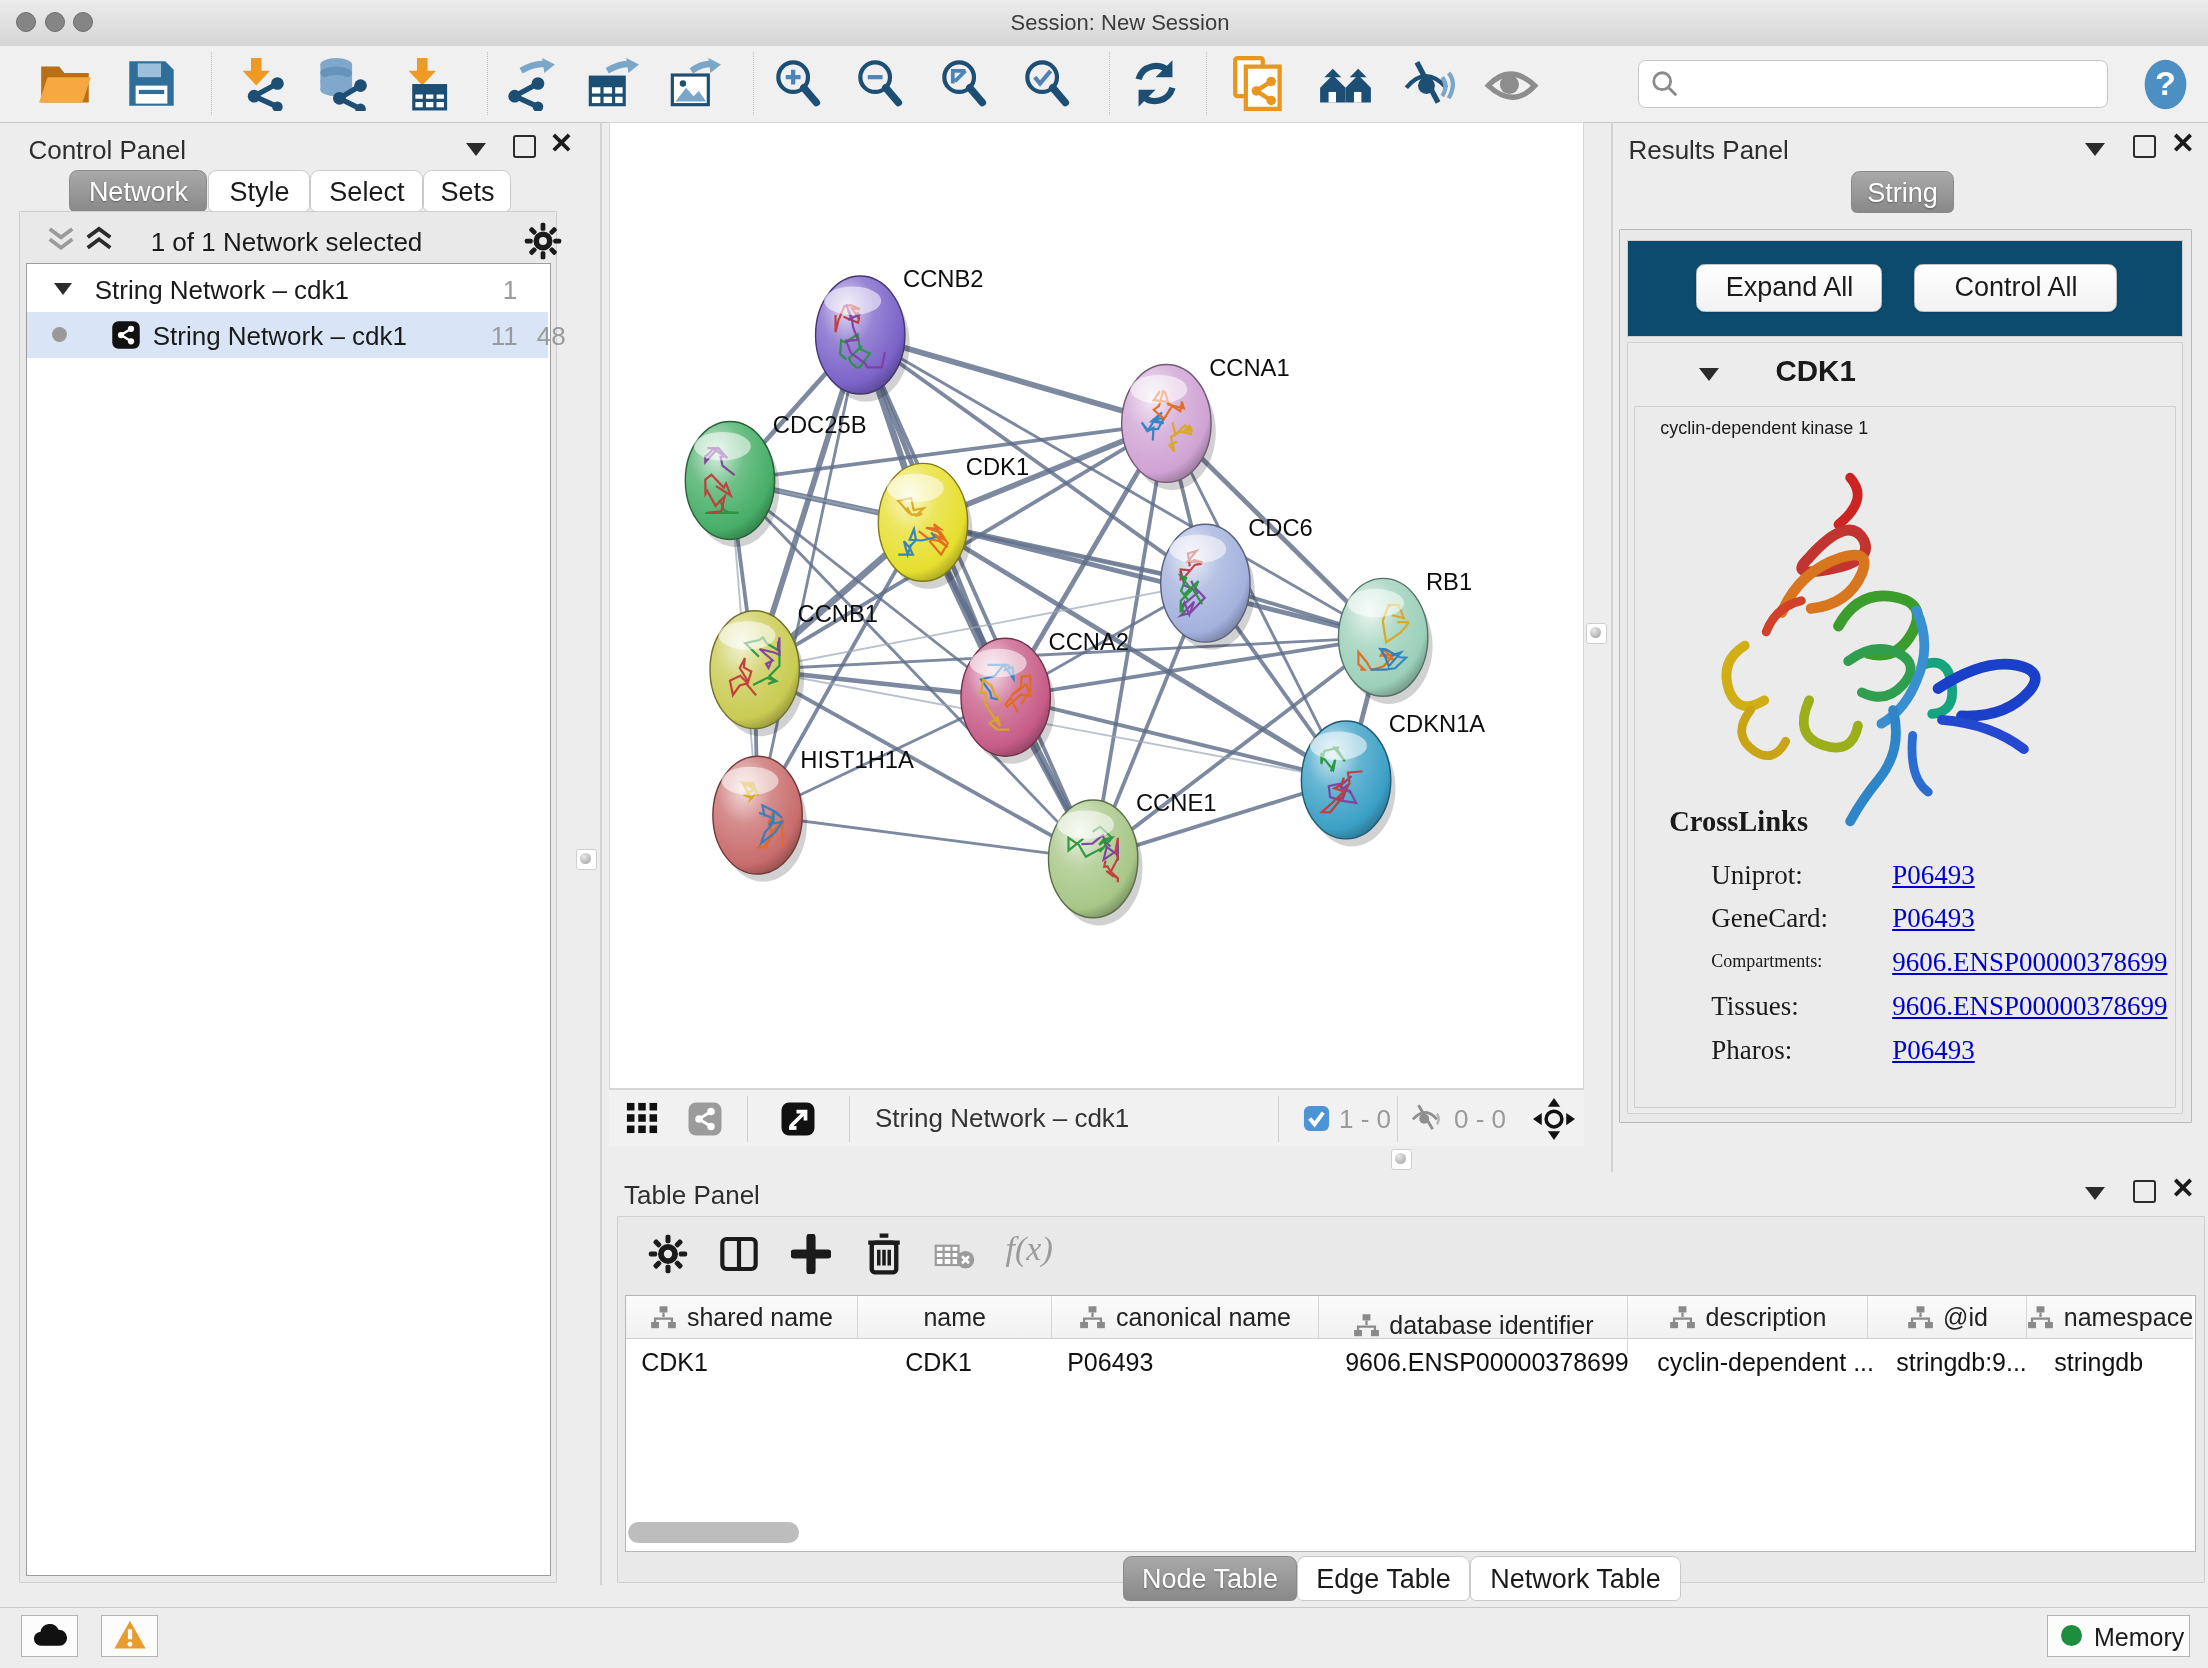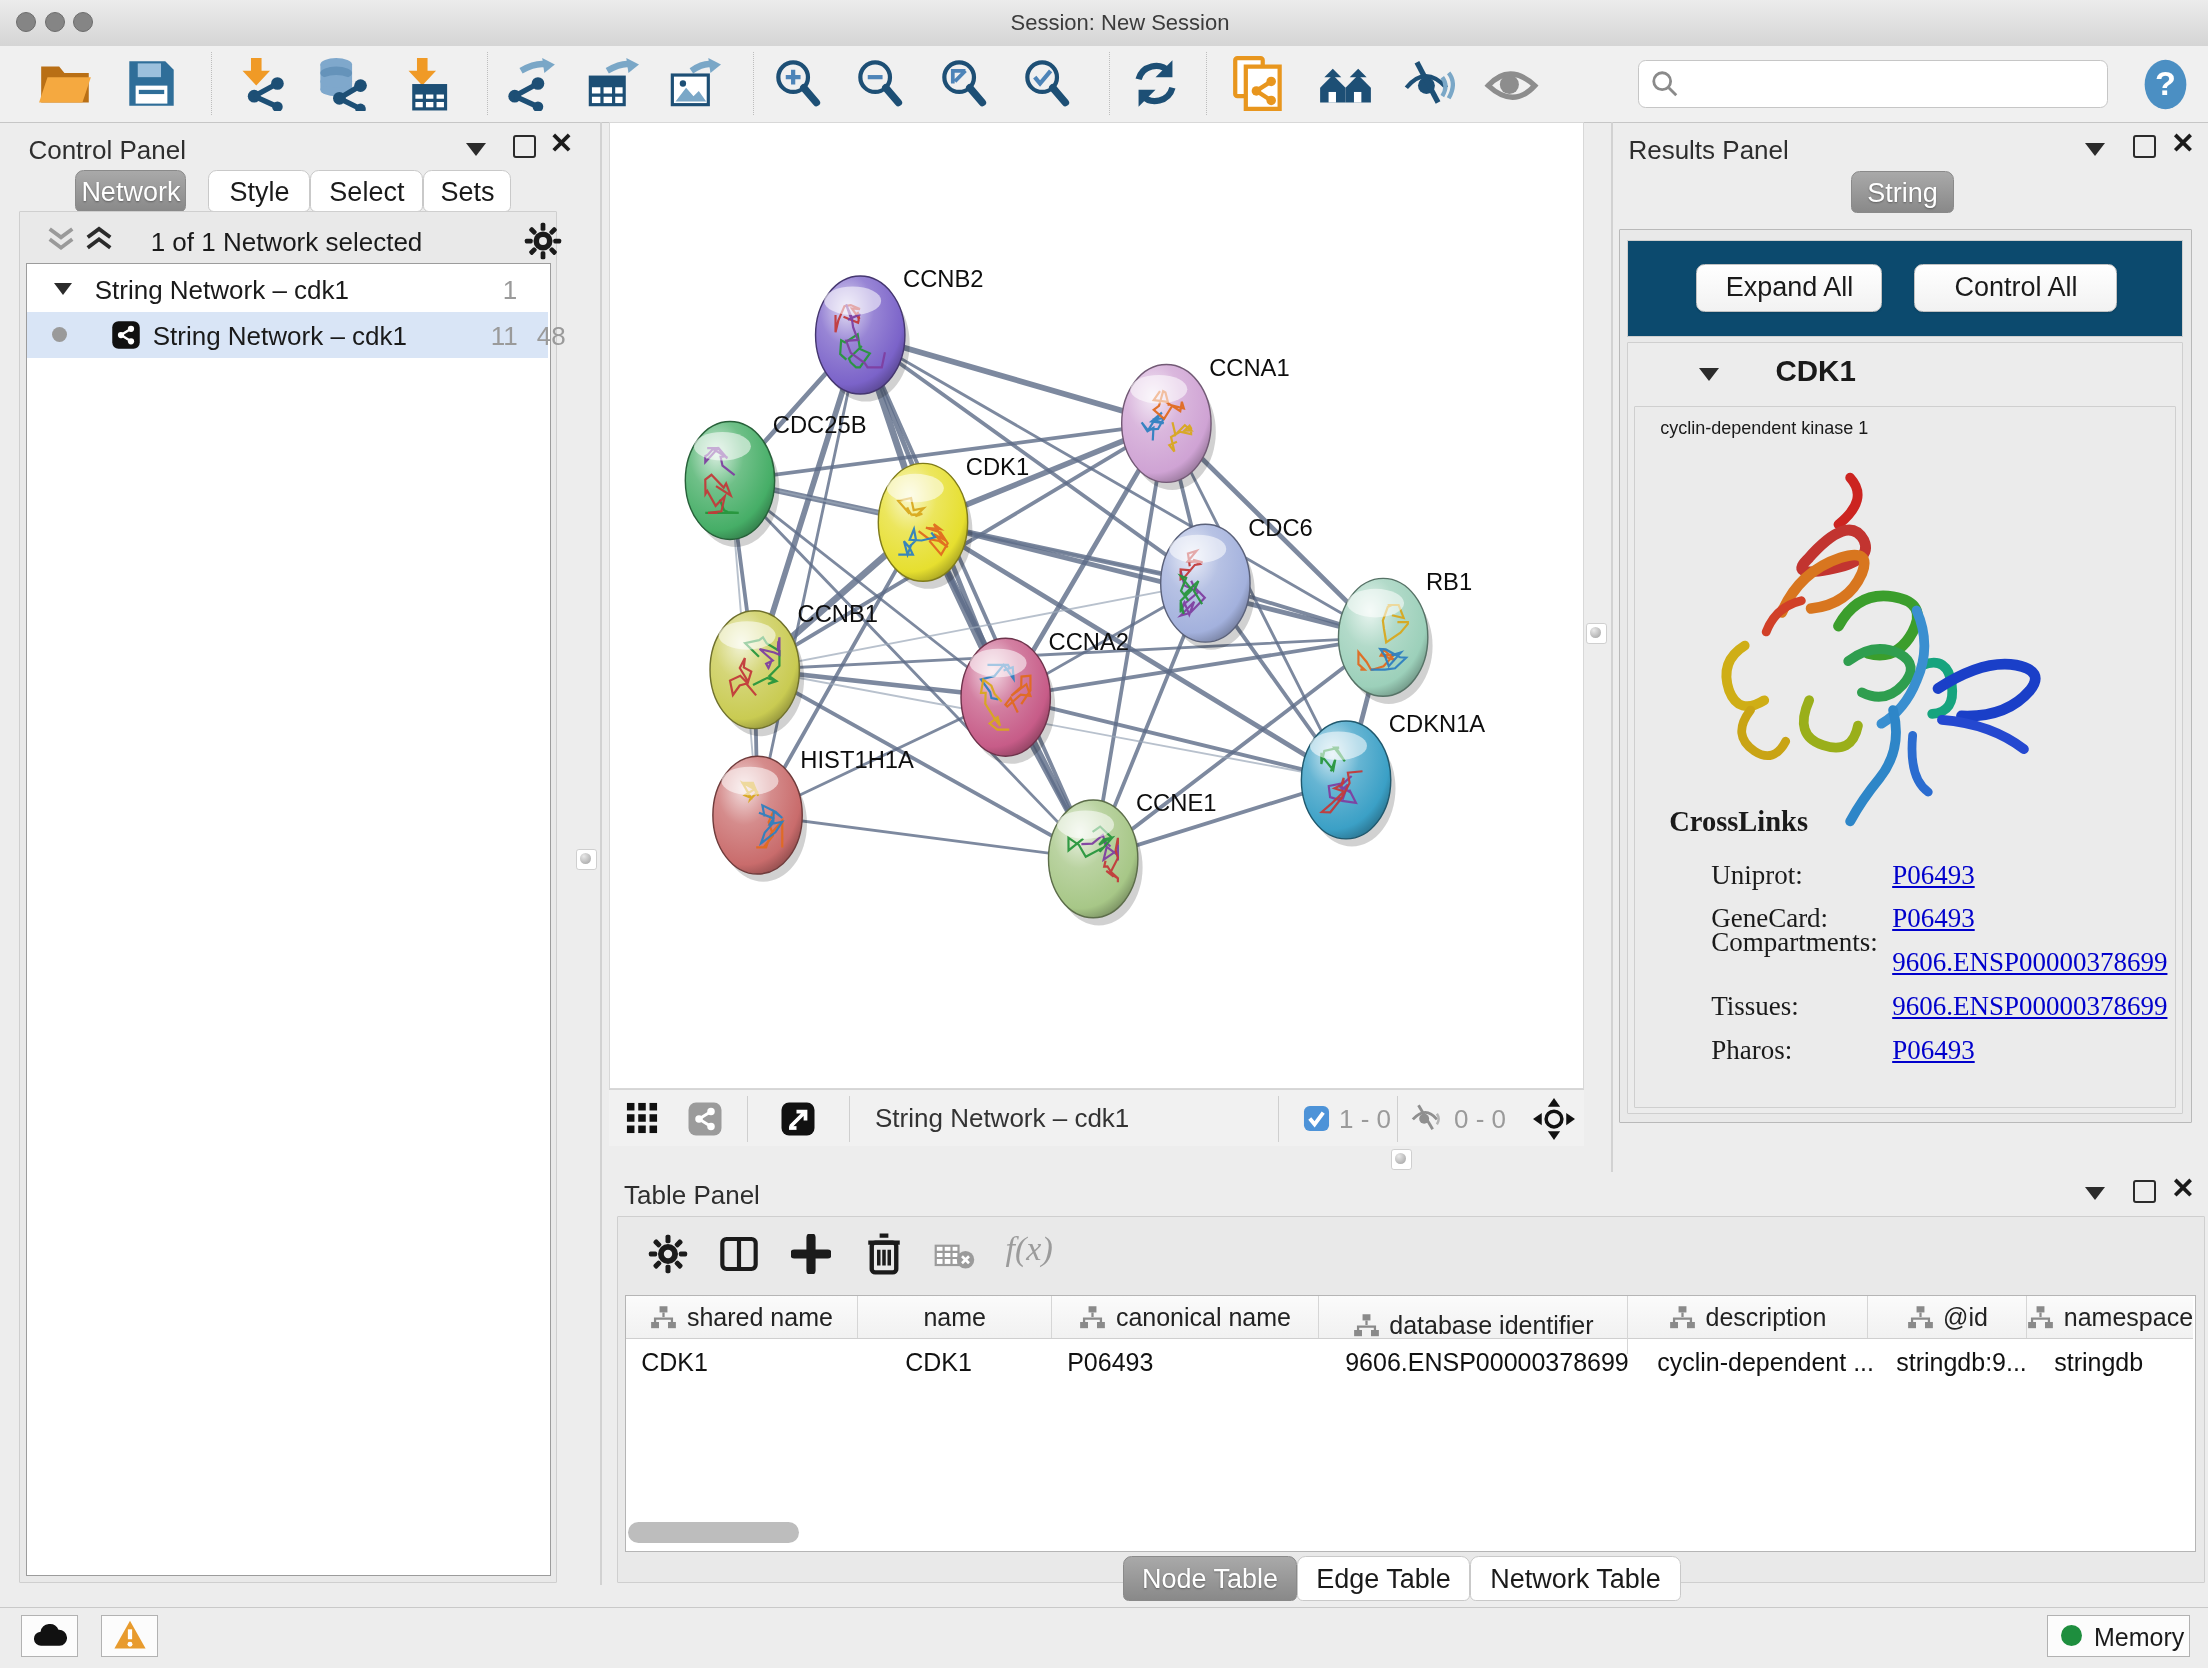--- a/index.html
+++ b/index.html
@@ -198,21 +198,21 @@
         <text x="29" y="40" text-anchor="middle" font-size="36" font-weight="bold" fill="#fff" font-family="Liberation Sans">?</text>
       </svg>
   </div>
 
   <div class="abs" style="left:11.4px;top:122px;width:552px;height:1463px">
     <div class="abs phead" style="left:17px;top:13.3px">Control Panel</div>
     <div class="abs tri" style="left:455px;top:21px"></div>
     <div class="abs fsq" style="left:502px;top:13.3px"></div>
     <div class="abs xic" style="left:538px;top:11.4px">✕</div>
 
-    <div class="abs tab sel" style="left:64px;top:48px;width:111px">Network</div>
+    <div class="abs tab sel" style="left:58px;top:48px;width:138px">Network</div>
     <div class="abs tab" style="left:197px;top:48px;width:102px">Style</div>
     <div class="abs tab" style="left:299px;top:48px;width:113px">Select</div>
     <div class="abs tab" style="left:412px;top:48px;width:88px">Sets</div>
 
     <div class="abs inset" style="left:7.6px;top:89px;width:536px;height:1370px">
       <svg class="abs" style="left:25px;top:13.3px;width:32px;height:28.5px" viewBox="0 0 34 30">
           <path d="M5 4l12 9L29 4M5 15l12 9 12-9" fill="none" stroke="#9a9a9a" stroke-width="4"></path>
         </svg>
       <svg class="abs" style="left:63px;top:13.3px;width:32px;height:28.5px" viewBox="0 0 34 30">
           <path d="M5 13 17 4l12 9M5 24l12-9 12 9" fill="none" stroke="#2b2b2b" stroke-width="4"></path>
@@ -579,21 +579,21 @@
             <path d="M252 230q46-30 80-24q30 6 14 26q-24 28-70 26" stroke="#1a3fc8" stroke-width="11"></path>
             <path d="M256 262q50 4 84 30" stroke="#2448d0" stroke-width="10"></path>
             <path d="M226 278q-4 44 16 58" stroke="#2b6cd0" stroke-width="9"></path>
           </svg>
 
           <div class="abs serif" style="left:34px;top:399px;font-size:28.5px;font-weight:bold">CrossLinks</div>
           <div class="abs serif" style="left:76px;top:453px;font-size:27px">Uniprot:</div>
           <div class="abs serif link" style="left:257px;top:453px;font-size:27px">P06493</div>
           <div class="abs serif" style="left:76px;top:496px;font-size:27px">GeneCard:</div>
           <div class="abs serif link" style="left:257px;top:496px;font-size:27px">P06493</div>
-          <div class="abs serif" style="left:76px;top:520px;font-size:27px">Compartments:</div>
+          <div class="abs serif" style="left:76px;top:544px;font-size:18px">Compartments:</div>
           <div class="abs serif link" style="left:257px;top:540px;font-size:27px">9606.ENSP00000378699</div>
           <div class="abs serif" style="left:76px;top:584px;font-size:27px">Tissues:</div>
           <div class="abs serif link" style="left:257px;top:584px;font-size:27px">9606.ENSP00000378699</div>
           <div class="abs serif" style="left:76px;top:628px;font-size:27px">Pharos:</div>
           <div class="abs serif link" style="left:257px;top:628px;font-size:27px">P06493</div>
         </div>
       </div>
     </div>
   </div>
 

